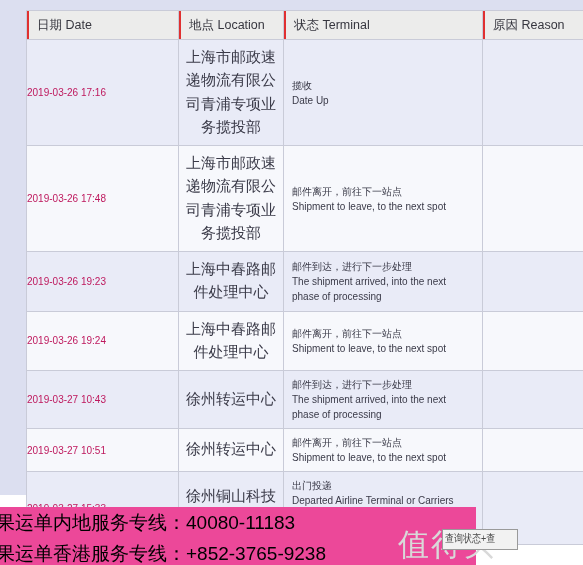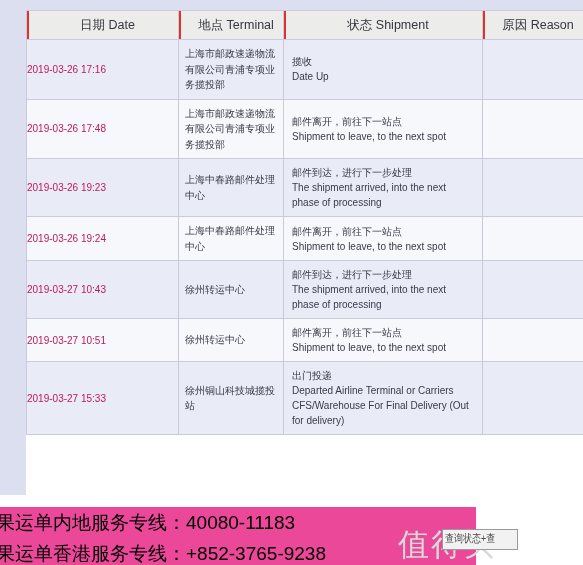--- a/index.html
+++ b/index.html
@@ -54,21 +54,21 @@
   .track-table th,
   .track-table td {
     border: 1px solid #c9cbd8;
     padding: 0;
     vertical-align: middle;
   }
   .track-table thead th {
     background: #ececeb;
     height: 28px;
     font-weight: normal;
-    text-align: center;
+    text-align: left;
     font-size: 12.5px;
     color: #36363f;
     position: relative;
     padding-left: 10px;
     border-top: 1px solid #c9cbd8;
     border-bottom: 1px solid #c9cbd8;
   }
   .track-table thead th::before {
     content: "";
     position: absolute;
@@ -90,21 +90,22 @@
   tbody tr.odd  td { background: #e9ebf7; }
   tbody tr.even td { background: #f7f8fc; }
 
   td.cell-date {
     text-align: left;
     font-size: 10px;
     color: #be185d;
     white-space: nowrap;
   }
   td.cell-location {
-    font-size: 10px;
+    text-align: center;
+    font-size: 15px;
     color: #3a3a48;
     padding: 6px 6px;
     line-height: 1.55;
     font-family: Liberation Serif, serif;
   }
   td.cell-milestone {
     text-align: left;
     font-size: 10px;
     color: #3a3a48;
     padding: 6px 8px;
@@ -191,24 +192,24 @@
       <col class="col-location">
       <col class="col-milestone">
       <col class="col-reason">
     </colgroup>
     <thead>
       <tr>
         <th>
           <span class="th-label">日期 Date</span>
         </th>
         <th>
-          <span class="th-label">地点 Terminal</span>
+          <span class="th-label">地点 Location</span>
         </th>
         <th>
-          <span class="th-label">状态 Shipment</span>
+          <span class="th-label">状态 Terminal</span>
         </th>
         <th>
           <span class="th-label">原因 Reason</span>
         </th>
       </tr>
     </thead>
     <tbody>
 
       <tr class="odd">
         <td class="cell-date">2019-03-26 17:16</td>

